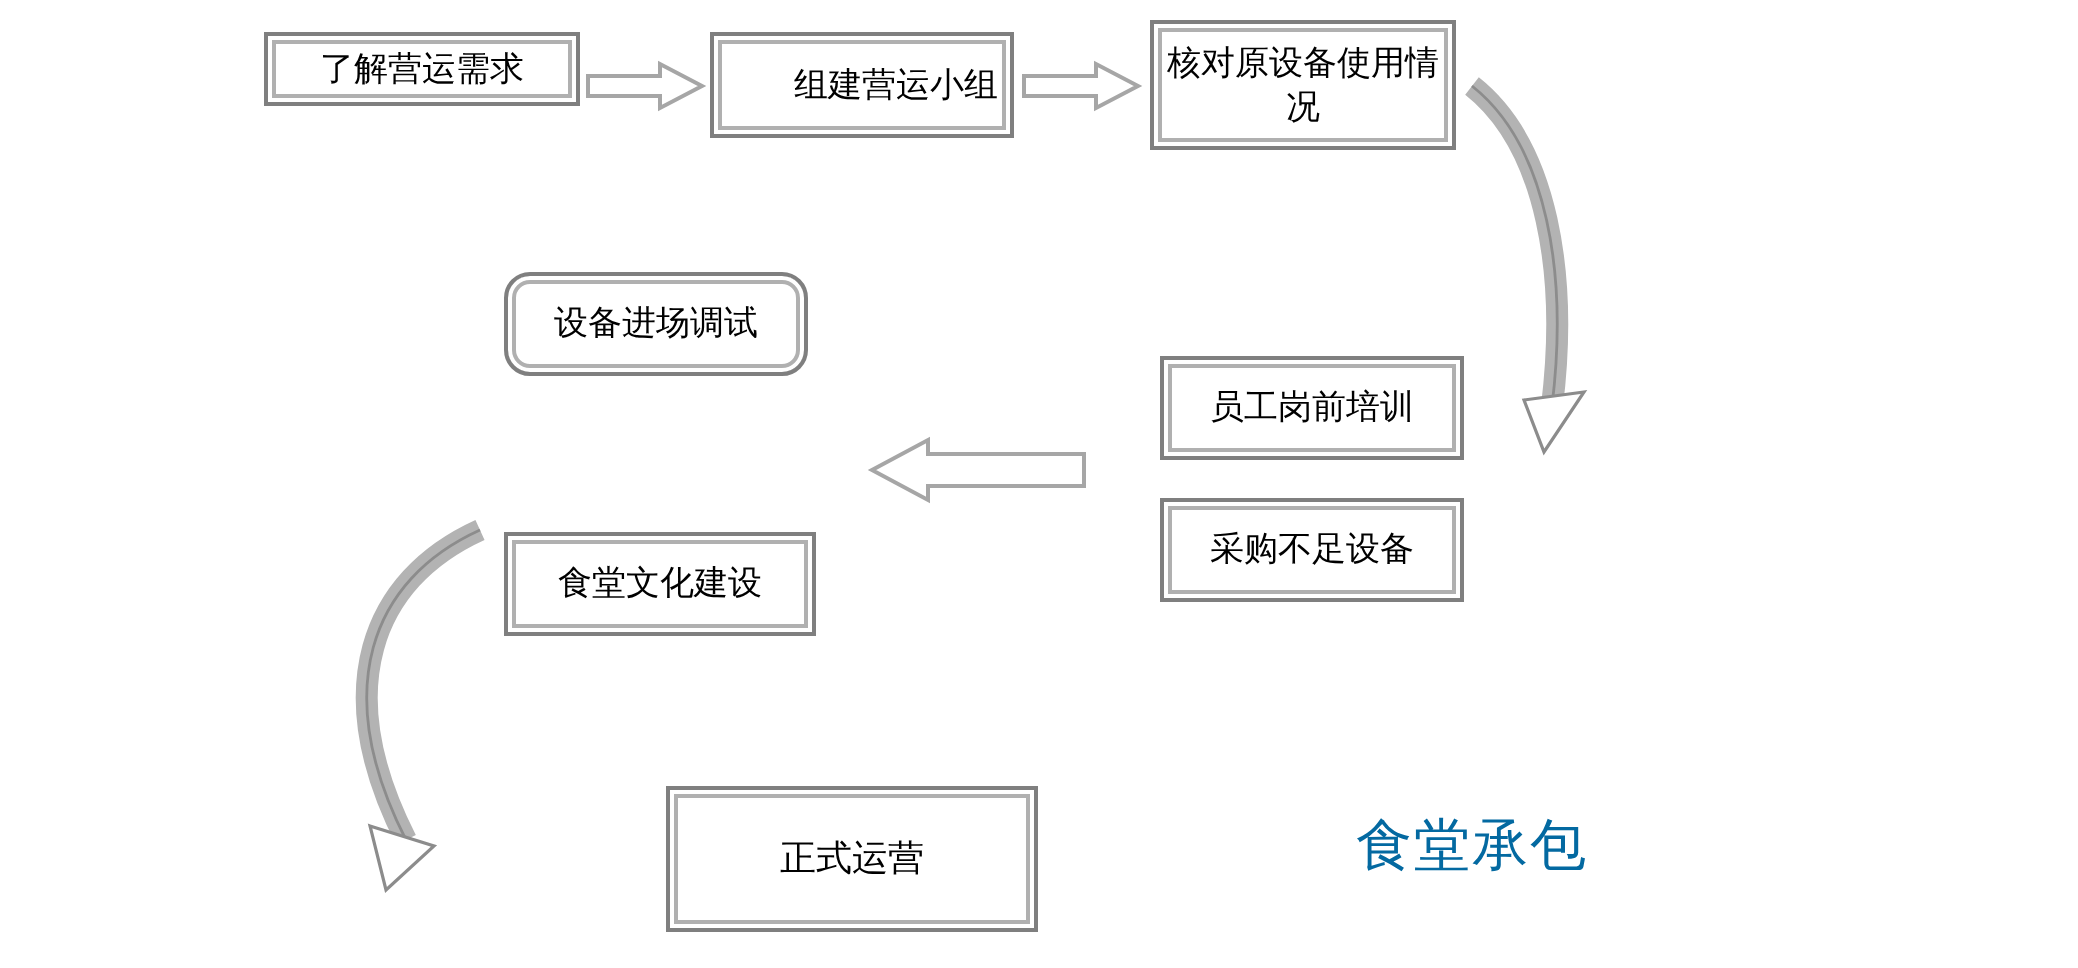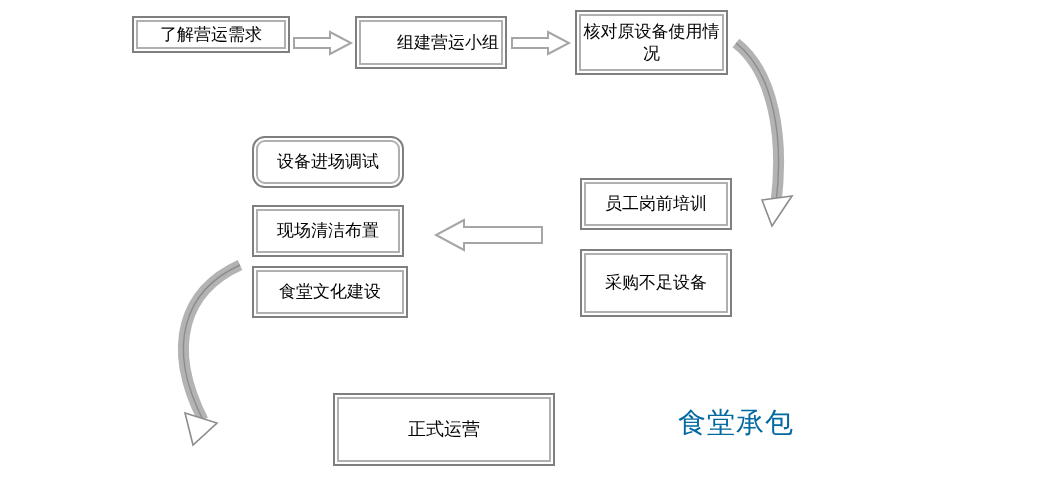--- a/index.html
+++ b/index.html
@@ -61,37 +61,34 @@
   </div>
 
   <div class="node double" style="left:575px; top:10px; width:153px; height:65px;">
     <span>核对原设备使用情况</span>
   </div>
 
   <div class="node double" style="left:580px; top:178px; width:152px; height:52px;">
     <span>员工岗前培训</span>
   </div>
 
-  <div class="node double" style="left:580px; top:249px; width:152px; height:68px;">
+  <div class="node double" style="left:580px; top:249px; width:152px; height:52px;">
     <span>采购不足设备</span>
   </div>
 
   <div class="node double" style="left:252px; top:136px; width:152px; height:52px;border-radius:13px;">
     <span>设备进场调试</span>
   </div>
 
-  <div class="node double" style="left:252px; top:205px; width:152px; height:52px;">
-    <span>现场清洁布置</span>
-  </div>
 
   <div class="node double" style="left:252px; top:266px; width:156px; height:52px;">
     <span>食堂文化建设</span>
   </div>
 
-  <div class="node double" style="left:333px; top:393px; width:222px; height:73px; font-size:18px;">
+  <div class="node double" style="left:333px; top:393px; width:186px; height:73px; font-size:18px;">
     <span>正式运营</span>
   </div>
 
   <svg class="arrow-svg" style="left:294px; top:31px;" width="58" height="24" viewBox="0 0 58 24">
     <polygon points="0,7 36,7 36,1 57,12 36,23 36,17 0,17" fill="#ffffff" stroke="#a6a6a6" stroke-width="2"></polygon>
   </svg>
 
   <svg class="arrow-svg" style="left:512px; top:31px;" width="58" height="24" viewBox="0 0 58 24">
     <polygon points="0,7 36,7 36,1 57,12 36,23 36,17 0,17" fill="#ffffff" stroke="#a6a6a6" stroke-width="2"></polygon>
   </svg>

